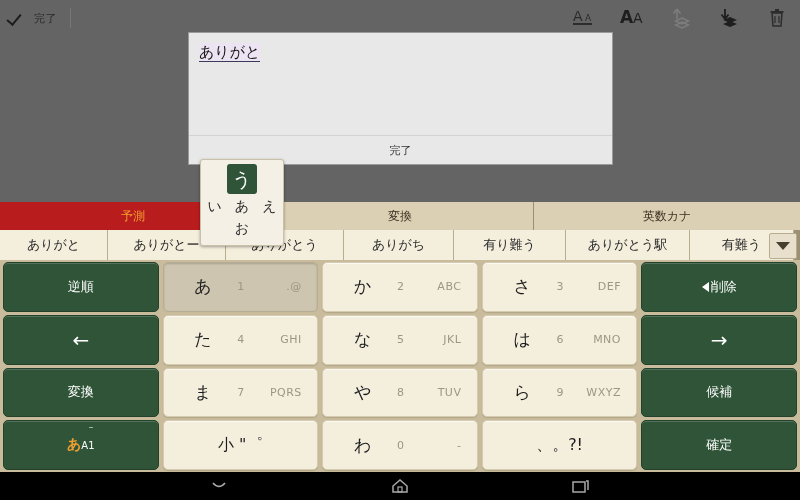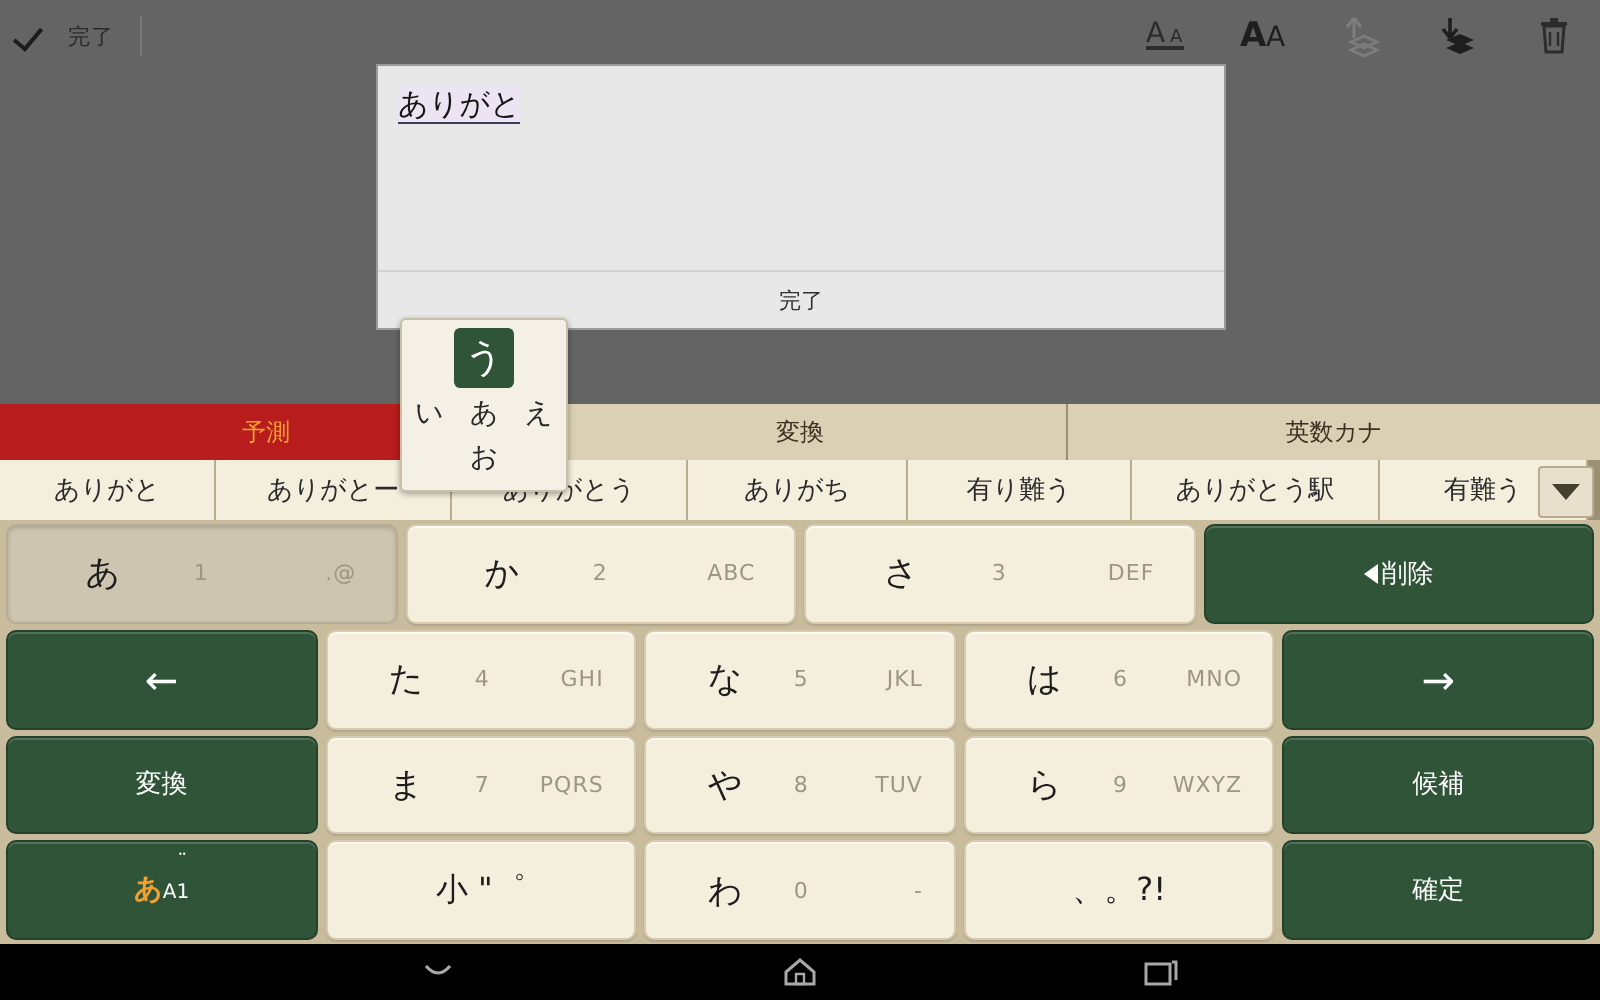--- a/index.html
+++ b/index.html
@@ -446,20 +446,23 @@
       <div class="cand-item" style="width: 104px; flex: 0 0 104px;">
         <span>有難う</span>
       </div>
       <div id="cand-expand">
       <span class="tri-down"></span>
     </div>
   </div>
 
   <div id="keyboard">
       <div class="kb-row">
+        <div class="key fn">
+          <span class="fn-label">逆順</span>
+        </div>
         <div class="key chr pressed">
           <span class="key-kana">あ</span>
           <span class="key-num">1</span>
           <span class="key-alpha">.@</span>
         </div>
         <div class="key chr">
           <span class="key-kana">か</span>
           <span class="key-num">2</span>
           <span class="key-alpha">ABC</span>
         </div>

